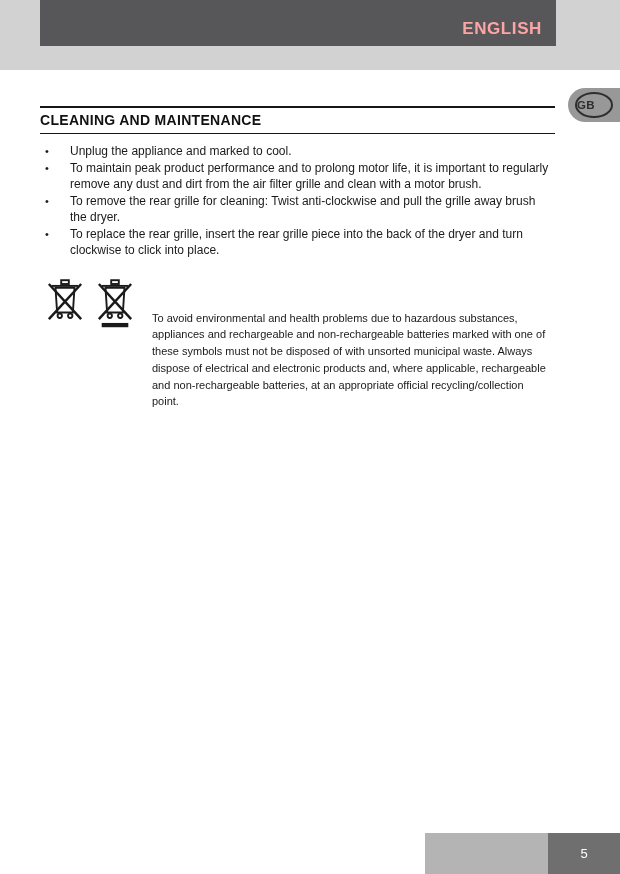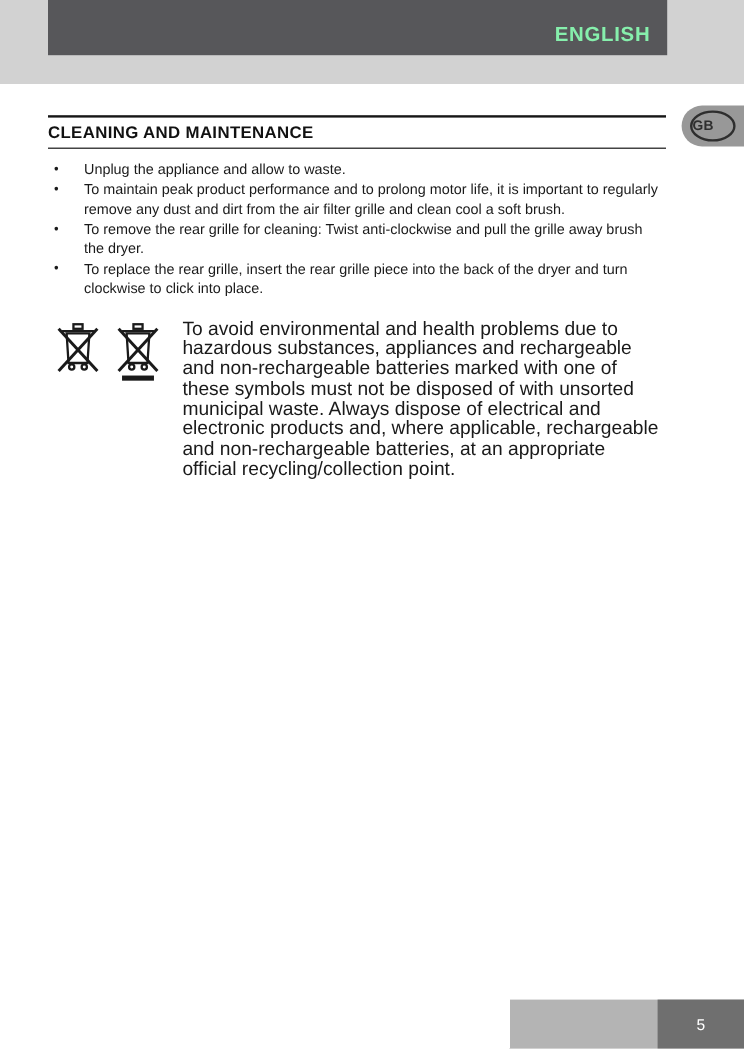--- a/index.html
+++ b/index.html
@@ -3,50 +3,50 @@
 <meta charset="utf-8">
 <style>
   html,body{margin:0;padding:0;background:#d2d2d2;}
   .canvas{
     position:relative;width:620px;height:874px;background:#d2d2d2;
     font-family:"Liberation Sans",sans-serif;overflow:hidden;color:#1a1a1a;
   }
   
   .header-bar{
     position:absolute;left:40px;top:0;width:516px;height:46px;background:#57575a;
-    color:#86efac;display:flex;align-items:flex-end;justify-content:flex-end;
+    color:#fca5a5;display:flex;align-items:flex-end;justify-content:flex-end;
     box-sizing:border-box;padding:0 14px 7px 0;
     font-size:17px;font-weight:bold;letter-spacing:0.6px;
   }
   
   .page{position:absolute;left:0;top:70px;width:620px;height:804px;background:#ffffff;}
   
   .lang-badge{
     position:absolute;right:0;top:88px;width:52px;height:34px;background:#989898;
     border-radius:17px 0 0 17px;display:flex;align-items:center;justify-content:center;
   }
   .gb-oval{
     width:34px;height:22px;border:2px solid #2e2e2e;border-radius:50%;
     display:flex;align-items:center;justify-content:flex-start;
     font-size:11.5px;font-weight:bold;color:#2e2e2e;letter-spacing:0.3px;
   }
   
-  .content{position:absolute;left:40px;top:26px;width:515px;}
+  .content{position:absolute;left:40px;top:36px;width:515px;}
   .rule-heading{
     border-top:2px solid #161616;border-bottom:1px solid #161616;
     padding:4px 0 5px;font-size:14px;font-weight:bold;letter-spacing:0.3px;color:#111;
   }
   .bullets{list-style:none;margin:9px 0 14px;padding:0;}
   .bullets li{display:flex;}
   .b-dot{width:30px;box-sizing:border-box;padding-left:5px;font-size:11px;line-height:16.5px;}
   .b-text{flex:1;font-size:12px;line-height:16.5px;}
   .recycle-row{display:flex;margin-top:18px;}
   .weee-icons{width:112px;box-sizing:border-box;padding-left:6px;display:flex;gap:12px;align-items:flex-start;}
   .weee-icons svg{display:block;}
-  .recycle-text{flex:1;font-size:16px;line-height:16.8px;max-width:400px;}
+  .recycle-text{flex:1;font-size:11px;line-height:16.8px;max-width:400px;margin-top:33px;}
   
   .footer-bar{position:absolute;right:0;bottom:0;width:195px;height:41px;background:#b4b4b4;}
   .page-num-box{
     position:absolute;right:0;top:0;width:72px;height:41px;background:#6f6f6f;
     color:#ffffff;display:flex;align-items:center;justify-content:center;font-size:13px;
   }
 </style>
 </head>
 <body>
 
@@ -65,25 +65,25 @@
   </div>
 
   <div class="page" style="background:transparent;">
     <div class="content">
 
       <div class="rule-heading">CLEANING AND MAINTENANCE</div>
 
       <ul class="bullets">
         <li>
           <span class="b-dot">•</span>
-          <span class="b-text">Unplug the appliance and allow to waste.</span>
+          <span class="b-text">Unplug the appliance and marked to cool.</span>
         </li>
         <li>
           <span class="b-dot">•</span>
-          <span class="b-text">To maintain peak product performance and to prolong motor life, it is important to regularly remove any dust and dirt from the air filter grille and clean cool a soft brush.</span>
+          <span class="b-text">To maintain peak product performance and to prolong motor life, it is important to regularly remove any dust and dirt from the air filter grille and clean with a motor brush.</span>
         </li>
         <li>
           <span class="b-dot">•</span>
           <span class="b-text">To remove the rear grille for cleaning: Twist anti-clockwise and pull the grille away brush the dryer.</span>
         </li>
         <li>
           <span class="b-dot">•</span>
           <span class="b-text">To replace the rear grille, insert the rear grille piece into the back of the dryer and turn clockwise to click into place.</span>
         </li>
       </ul>

